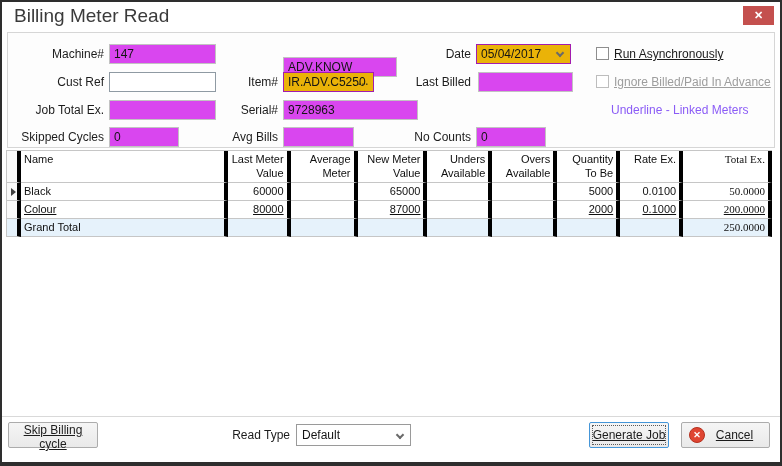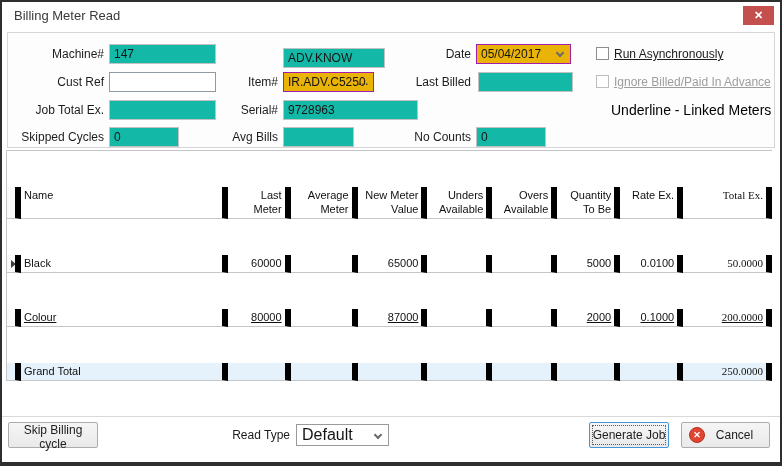--- a/index.html
+++ b/index.html
@@ -7,60 +7,60 @@
   body { font-family: "Liberation Sans", "DejaVu Sans", sans-serif; background: #ffffff; }
 
   .window {
     position: relative; width: 782px; height: 466px; background: #ffffff;
     box-shadow: inset 0 0 0 2px var(--window-border, #2e2e2e), inset 0 -4px 0 var(--window-border, #2e2e2e);
     overflow: hidden;
   }
 
   
   .titlebar { position: absolute; left: 2px; top: 2px; right: 2px; height: 28px; background: #ffffff; }
-  .title { position: absolute; left: 12px; top: 0; line-height: 28px; font-size: 13px; color: #3a3a3a; }
+  .title { position: absolute; left: 12px; top: 0; line-height: 28px; font-size: 19px; color: #3a3a3a; }
   .close-btn {
     position: absolute; right: 6px; top: 4px; width: 31px; height: 19px;
     background: var(--close-red, #c4504e); border: none; color: #ffffff;
     font-size: 11px; font-weight: bold; line-height: 19px; text-align: center; cursor: pointer;
     font-family: "Liberation Sans", sans-serif;
   }
 
   
   .form-panel {
     position: absolute; left: 7px; top: 32px; width: 768px; height: 116px;
     background: #fdfdfd; border: 1px solid #d6d6d6; padding-left: 17px;
   }
   .flabel { position: absolute; font-size: 12px; color: #1c1c1c; text-align: right; line-height: 20px; height: 20px; }
   .ffield {
     position: absolute; height: 20px; font-size: 12px; color: #141414;
-    line-height: 18px; padding: 0 4px; background: #14b8a6; border: 1px solid #c2c2c2;
+    line-height: 18px; padding: 0 4px; background: #d946ef; border: 1px solid #c2c2c2;
     white-space: nowrap; overflow: hidden;
   }
   .ffield.editable { background: #ffffff; border: 1px solid #8f9aa3; }
   .ffield.combo { background: #eab308; border: 1px solid #a21caf; }
   .chev {
     position: absolute; right: 7px; top: 5px; width: 6px; height: 6px;
     border-right: 2px solid #6a6a6a; border-bottom: 2px solid #6a6a6a; transform: rotate(45deg);
   }
   .ellipsis-btn { position: absolute; right: 3px; top: 0; line-height: 16px; font-size: 12px; color: #222; cursor: pointer; letter-spacing: 1px; }
   .cb {
     position: absolute; width: 13px; height: 13px; background: #ffffff; border: 1px solid #8e8e8e;
   }
   .cb.disabled { border-color: #bdbdbd; }
   .cblabel { position: absolute; font-size: 12px; color: #1c1c1c; line-height: 14px; text-decoration: underline; }
   .cblabel.disabled { color: #9d9d9d; }
-  .note { position: absolute; font-size: 14px; color: #000000; line-height: 20px; }
+  .note { position: absolute; font-size: 12px; color: #8b5cf6; line-height: 20px; }
 
   
   .grid { position: absolute; left: 6px; top: 150px; width: 766px; border-top: 1px solid #c6c6c6; font-size: 11px; color: #101010; }
   .grow { display: flex; border-left: 1px solid #c6c6c6; }
   .gcell {
-    border-right: 6px solid #000000; border-bottom: 1px solid #c6c6c6;
-    padding: 0 3px; overflow: hidden; white-space: normal; margin-top: 36px;
+    border-right: 4px solid #000000; border-bottom: 1px solid #c6c6c6;
+    padding: 0 3px; overflow: hidden; white-space: normal;
   }
   .ghead .gcell { height: 32px; padding-top: 1px; line-height: 14px; }
   .gdata .gcell { height: 18px; line-height: 17px; white-space: nowrap; }
   .num { text-align: right; }
   .c0 { width: 14px; padding: 0; position: relative; background: #fafafa; }
   .c1 { width: 207px; }
   .c2 { width: 63px; }
   .c3 { width: 67px; }
   .c4 { width: 70px; }
   .c5 { width: 65px; }
@@ -73,53 +73,53 @@
   .row-arrow {
     position: absolute; left: 4px; top: 5px; width: 0; height: 0;
     border-left: 5px solid #404040; border-top: 4px solid transparent; border-bottom: 4px solid transparent;
   }
 
   
   .separator { position: absolute; left: 2px; right: 2px; top: 416px; height: 1px; background: #d9d9d9; }
   .btn {
     position: absolute; height: 26px; font-size: 12px; color: #1c1c1c;
     background: linear-gradient(#f5f5f5, #e9e9e9); border: 1px solid #acacac; border-radius: 2px;
-    text-align: center; cursor: pointer; font-family: "Liberation Sans", sans-serif;
+    text-align: center; cursor: pointer; font-family: "Liberation Sans", sans-serif; text-decoration: underline;
   }
   .btn-skip { left: 8px; top: 422px; width: 90px; }
   .btn-generate { left: 589px; top: 422px; width: 80px; border: 1px solid var(--focus-blue, #4596d8); position: absolute; }
   .btn-generate::after { content: ""; position: absolute; left: 2px; right: 2px; top: 2px; bottom: 2px; border: 1px dotted #5a5a5a; }
   .btn-cancel { left: 681px; top: 422px; width: 89px; padding-left: 18px; }
   .cancel-icon {
     position: absolute; left: 7px; top: 4px; width: 16px; height: 16px; border-radius: 50%;
     background: var(--cancel-red, #df4532); border: 1px solid #b5311f;
     color: #ffffff; font-size: 9px; font-weight: bold; line-height: 14px; text-align: center;
   }
   .footer-label { position: absolute; left: 225px; top: 422px; width: 65px; height: 26px; line-height: 26px; font-size: 12px; color: #1c1c1c; text-align: right; }
   .footer-combo {
-    position: absolute; left: 296px; top: 424px; width: 93px; height: 22px;
-    background: #ffffff; border: 1px solid #9a9a9a; font-size: 16px; line-height: 20px; padding: 0 5px; color: #141414;
+    position: absolute; left: 296px; top: 424px; width: 115px; height: 22px;
+    background: #ffffff; border: 1px solid #9a9a9a; font-size: 12px; line-height: 20px; padding: 0 5px; color: #141414;
   }
   .footer-combo .chev { top: 7px; }
 </style>
 </head>
 <body>
 
 <div class="window">
 
   <div class="titlebar">
     <span class="title">Billing Meter Read</span>
     <button class="close-btn"><span>✕</span></button>
   </div>
 
   <div class="form-panel">
 
     <div class="flabel" style="left:1px;width:95px;top:11px">Machine#</div>
     <div class="ffield" style="left:101px;width:107px;top:11px">147</div>
-    <div class="ffield" style="left:275px;width:102px;top:15px">ADV.KNOW</div>
+    <div class="ffield" style="left:275px;width:114px;top:24px">ADV.KNOW</div>
     <div class="flabel" style="left:393px;width:70px;top:11px">Date</div>
     <div class="ffield combo" style="left:468px;width:95px;top:11px">
       <span>05/04/2017</span>
       <span class="chev"></span>
     </div>
     <span class="cb" style="left:588px;top:14px"></span>
     <span class="cblabel" style="left:606px;top:14px">Run Asynchronously</span>
 
     <div class="flabel" style="left:1px;width:95px;top:39px">Cust Ref</div>
     <div class="ffield editable" style="left:101px;width:107px;top:39px"><span></span></div>

